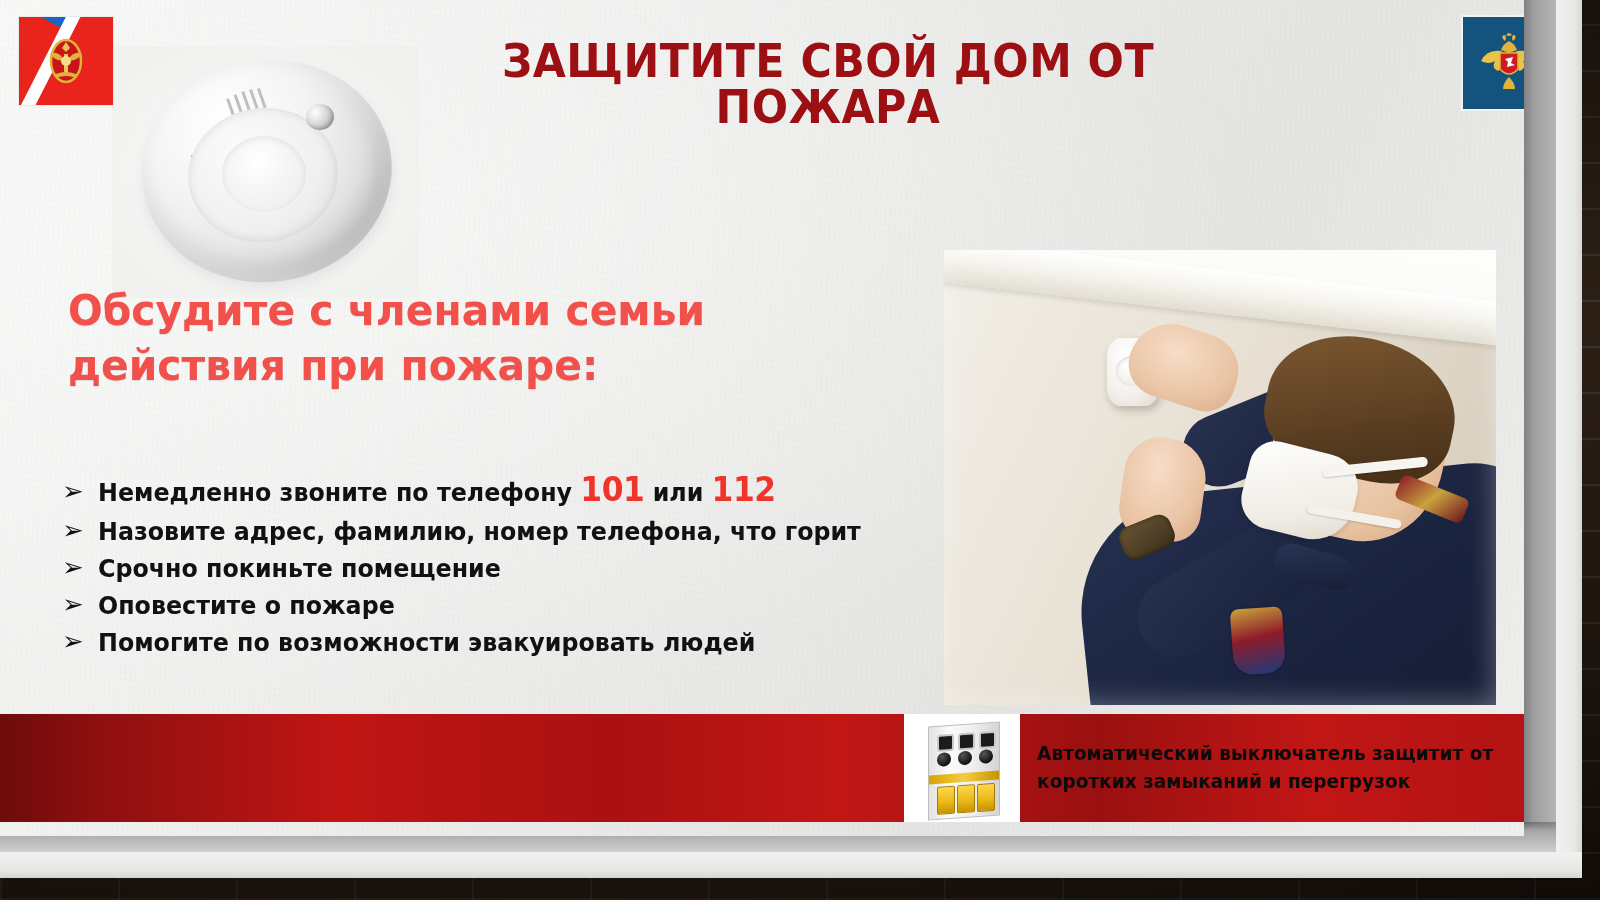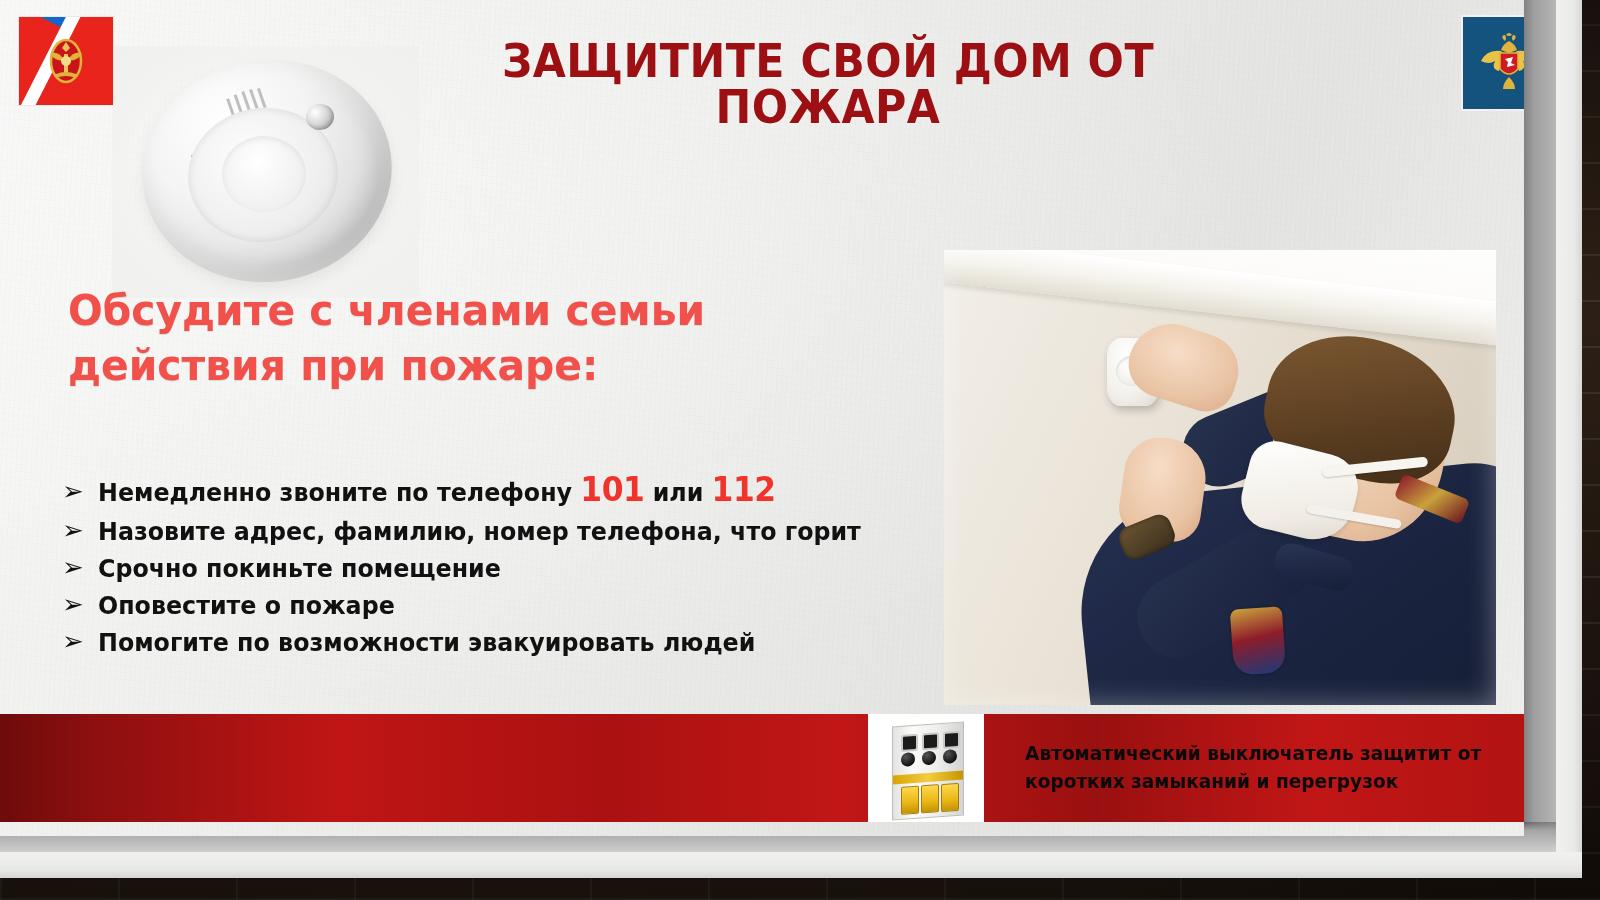--- a/index.html
+++ b/index.html
@@ -534,21 +534,21 @@
         <div class="ph-collar"></div>
         <div class="ph-shoulder"></div>
         <div class="ph-patch"></div>
         <div class="ph-edge"></div>
       </div>
 
       <div class="footer">
 
 
 
-        <div class="f-item" style="left:868px;gap:24px;">
+        <div class="f-item" style="left:904px;">
           <div class="f-thumb">
             <div class="cb">
               <div class="cb-term" style="left:8px;"></div>
               <div class="cb-term" style="left:29px;"></div>
               <div class="cb-term" style="left:50px;"></div>
               <div class="cb-hole" style="left:8px;"></div>
               <div class="cb-hole" style="left:29px;"></div>
               <div class="cb-hole" style="left:50px;"></div>
               <div class="cb-stripe"></div>
               <div class="cb-lever" style="left:8px;"></div>

